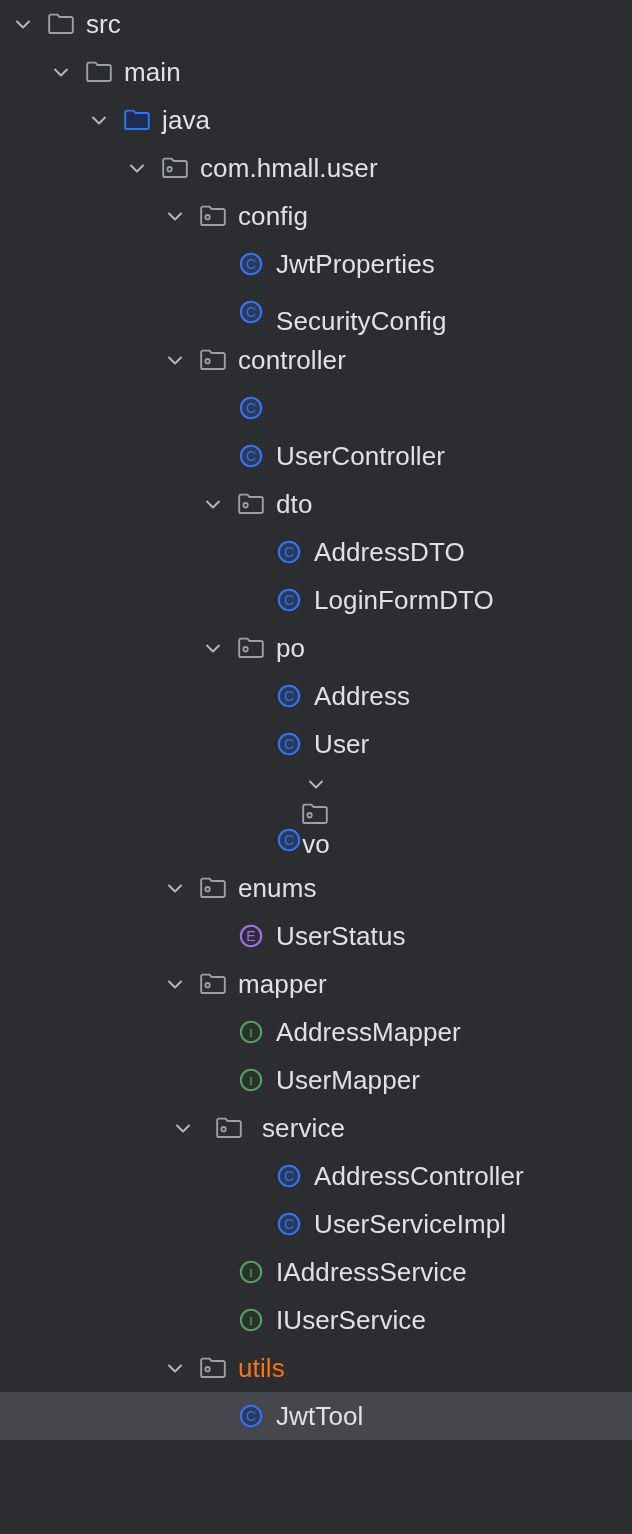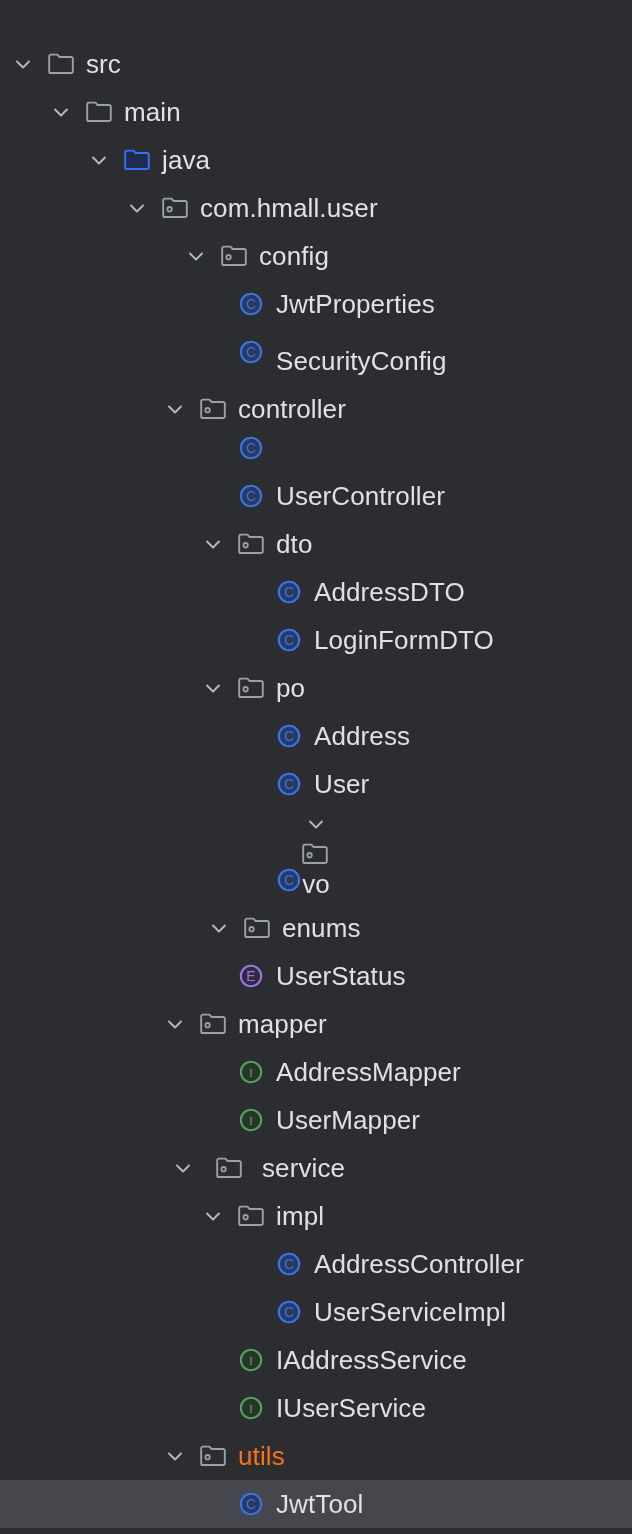--- a/index.html
+++ b/index.html
@@ -86,21 +86,21 @@
     bottom: 0;
     width: 632px;
     height: 4px;
     background: #2b2d30;
   }
 </style>
 </head>
 <body>
 
 <div id="tree" style="background: rgb(43, 45, 48);">
-  <div class="tree-row" style="height: 48px; margin-top: 40px;">
+  <div class="tree-row" style="height: 48px;">
       <span class="indent" style="width: 8px;"></span>
       <span class="chevron">
         <svg viewBox="0 0 30 30">
           <path d="M9 12.5 L15 18.5 L21 12.5" fill="none" stroke="#b4b8bf" stroke-width="1.9" stroke-linecap="round" stroke-linejoin="round"></path>
         </svg>
       </span>
       <span class="nicon">
         <svg viewBox="0 0 30 30" width="30" height="30">
           <g>
             <path d="M3.2 7.2 A1.6 1.6 0 0 1 4.8 5.6 H11.4 L13.6 8.0 H25.2 A1.6 1.6 0 0 1 26.8 9.6 V22.4 A1.6 1.6 0 0 1 25.2 24 H4.8 A1.6 1.6 0 0 1 3.2 22.4 Z" fill="none" stroke="#9da0a8" stroke-width="1.9" stroke-linejoin="round"></path>
@@ -151,21 +151,21 @@
       <span class="nicon">
         <svg viewBox="0 0 30 30" width="30" height="30">
           <g>
             <path d="M3.2 7.2 A1.6 1.6 0 0 1 4.8 5.6 H11.4 L13.6 8.0 H25.2 A1.6 1.6 0 0 1 26.8 9.6 V22.4 A1.6 1.6 0 0 1 25.2 24 H4.8 A1.6 1.6 0 0 1 3.2 22.4 Z" fill="none" stroke="#9da0a8" stroke-width="1.9" stroke-linejoin="round"></path>
           </g>
           <circle cx="9.6" cy="16.2" r="2.2" fill="none" stroke="#9da0a8" stroke-width="1.8"></circle>
         </svg>
       </span>
       <span class="label" style="color: rgb(223, 225, 229);">com.hmall.user</span>
     </div>
-    <div class="tree-row" style="height: 48px; padding-left: 21px;">
+    <div class="tree-row" style="height: 48px;">
       <span class="indent" style="width: 160px;"></span>
       <span class="chevron">
         <svg viewBox="0 0 30 30">
           <path d="M9 12.5 L15 18.5 L21 12.5" fill="none" stroke="#b4b8bf" stroke-width="1.9" stroke-linecap="round" stroke-linejoin="round"></path>
         </svg>
       </span>
       <span class="nicon">
         <svg viewBox="0 0 30 30" width="30" height="30">
           <g>
             <path d="M3.2 7.2 A1.6 1.6 0 0 1 4.8 5.6 H11.4 L13.6 8.0 H25.2 A1.6 1.6 0 0 1 26.8 9.6 V22.4 A1.6 1.6 0 0 1 25.2 24 H4.8 A1.6 1.6 0 0 1 3.2 22.4 Z" fill="none" stroke="#9da0a8" stroke-width="1.9" stroke-linejoin="round"></path>
@@ -200,21 +200,21 @@
       </span>
       <span class="nicon">
         <svg viewBox="0 0 30 30" width="30" height="30">
           <circle cx="15" cy="15" r="10.2" fill="#2b3a5c"></circle>
           <circle cx="15" cy="15" r="10.2" fill="none" stroke="#3574f0" stroke-width="2.1"></circle>
           <text x="15" y="15" fill="#3574f0" font-size="14" font-family="&quot;Liberation Sans&quot;, sans-serif" font-weight="500" text-anchor="middle" dominant-baseline="central">C</text>
         </svg>
       </span>
       <span class="label" style="color: rgb(223, 225, 229); margin-top: 17px;">SecurityConfig</span>
     </div>
-    <div class="tree-row" style="height: 48px; align-items: flex-end;">
+    <div class="tree-row" style="height: 48px;">
       <span class="indent" style="width: 160px;"></span>
       <span class="chevron">
         <svg viewBox="0 0 30 30">
           <path d="M9 12.5 L15 18.5 L21 12.5" fill="none" stroke="#b4b8bf" stroke-width="1.9" stroke-linecap="round" stroke-linejoin="round"></path>
         </svg>
       </span>
       <span class="nicon">
         <svg viewBox="0 0 30 30" width="30" height="30">
           <g>
             <path d="M3.2 7.2 A1.6 1.6 0 0 1 4.8 5.6 H11.4 L13.6 8.0 H25.2 A1.6 1.6 0 0 1 26.8 9.6 V22.4 A1.6 1.6 0 0 1 25.2 24 H4.8 A1.6 1.6 0 0 1 3.2 22.4 Z" fill="none" stroke="#9da0a8" stroke-width="1.9" stroke-linejoin="round"></path>
@@ -378,21 +378,21 @@
         </svg>
       </span>
       <span class="nicon">
         <svg viewBox="0 0 30 30" width="30" height="30">
           <circle cx="15" cy="15" r="10.2" fill="#2b3a5c"></circle>
           <circle cx="15" cy="15" r="10.2" fill="none" stroke="#3574f0" stroke-width="2.1"></circle>
           <text x="15" y="15" fill="#3574f0" font-size="14" font-family="&quot;Liberation Sans&quot;, sans-serif" font-weight="500" text-anchor="middle" dominant-baseline="central">C</text>
         </svg>
       </span>
     </div>
-    <div class="tree-row" style="height: 48px; margin-left: 44px;">
+    <div class="tree-row" style="height: 48px;">
       <span class="indent" style="width: 160px;"></span>
       <span class="chevron">
         <svg viewBox="0 0 30 30">
           <path d="M9 12.5 L15 18.5 L21 12.5" fill="none" stroke="#b4b8bf" stroke-width="1.9" stroke-linecap="round" stroke-linejoin="round"></path>
         </svg>
       </span>
       <span class="nicon">
         <svg viewBox="0 0 30 30" width="30" height="30">
           <g>
             <path d="M3.2 7.2 A1.6 1.6 0 0 1 4.8 5.6 H11.4 L13.6 8.0 H25.2 A1.6 1.6 0 0 1 26.8 9.6 V22.4 A1.6 1.6 0 0 1 25.2 24 H4.8 A1.6 1.6 0 0 1 3.2 22.4 Z" fill="none" stroke="#9da0a8" stroke-width="1.9" stroke-linejoin="round"></path>
@@ -478,37 +478,20 @@
         <svg viewBox="0 0 30 30" width="30" height="30">
           <g>
             <path d="M3.2 7.2 A1.6 1.6 0 0 1 4.8 5.6 H11.4 L13.6 8.0 H25.2 A1.6 1.6 0 0 1 26.8 9.6 V22.4 A1.6 1.6 0 0 1 25.2 24 H4.8 A1.6 1.6 0 0 1 3.2 22.4 Z" fill="none" stroke="#9da0a8" stroke-width="1.9" stroke-linejoin="round"></path>
           </g>
           <circle cx="9.6" cy="16.2" r="2.2" fill="none" stroke="#9da0a8" stroke-width="1.8"></circle>
         </svg>
       </span>
       <span class="label" style="color: rgb(223, 225, 229);">service</span>
     </div>
     <div class="tree-row" style="height: 48px;">
-      <span class="indent" style="width: 198px;"></span>
-      <span class="chevron">
-        <svg viewBox="0 0 30 30">
-          <path d="M9 12.5 L15 18.5 L21 12.5" fill="none" stroke="#b4b8bf" stroke-width="1.9" stroke-linecap="round" stroke-linejoin="round"></path>
-        </svg>
-      </span>
-      <span class="nicon">
-        <svg viewBox="0 0 30 30" width="30" height="30">
-          <g>
-            <path d="M3.2 7.2 A1.6 1.6 0 0 1 4.8 5.6 H11.4 L13.6 8.0 H25.2 A1.6 1.6 0 0 1 26.8 9.6 V22.4 A1.6 1.6 0 0 1 25.2 24 H4.8 A1.6 1.6 0 0 1 3.2 22.4 Z" fill="none" stroke="#9da0a8" stroke-width="1.9" stroke-linejoin="round"></path>
-          </g>
-          <circle cx="9.6" cy="16.2" r="2.2" fill="none" stroke="#9da0a8" stroke-width="1.8"></circle>
-        </svg>
-      </span>
-      <span class="label" style="color: rgb(223, 225, 229);">impl</span>
-    </div>
-    <div class="tree-row" style="height: 48px;">
       <span class="indent" style="width: 236px;"></span>
       <span class="chevron empty">
         <svg viewBox="0 0 30 30">
           <path d="M9 12.5 L15 18.5 L21 12.5" fill="none" stroke="#b4b8bf" stroke-width="1.9" stroke-linecap="round" stroke-linejoin="round"></path>
         </svg>
       </span>
       <span class="nicon">
         <svg viewBox="0 0 30 30" width="30" height="30">
           <circle cx="15" cy="15" r="10.2" fill="#2b3a5c"></circle>
           <circle cx="15" cy="15" r="10.2" fill="none" stroke="#3574f0" stroke-width="2.1"></circle>

